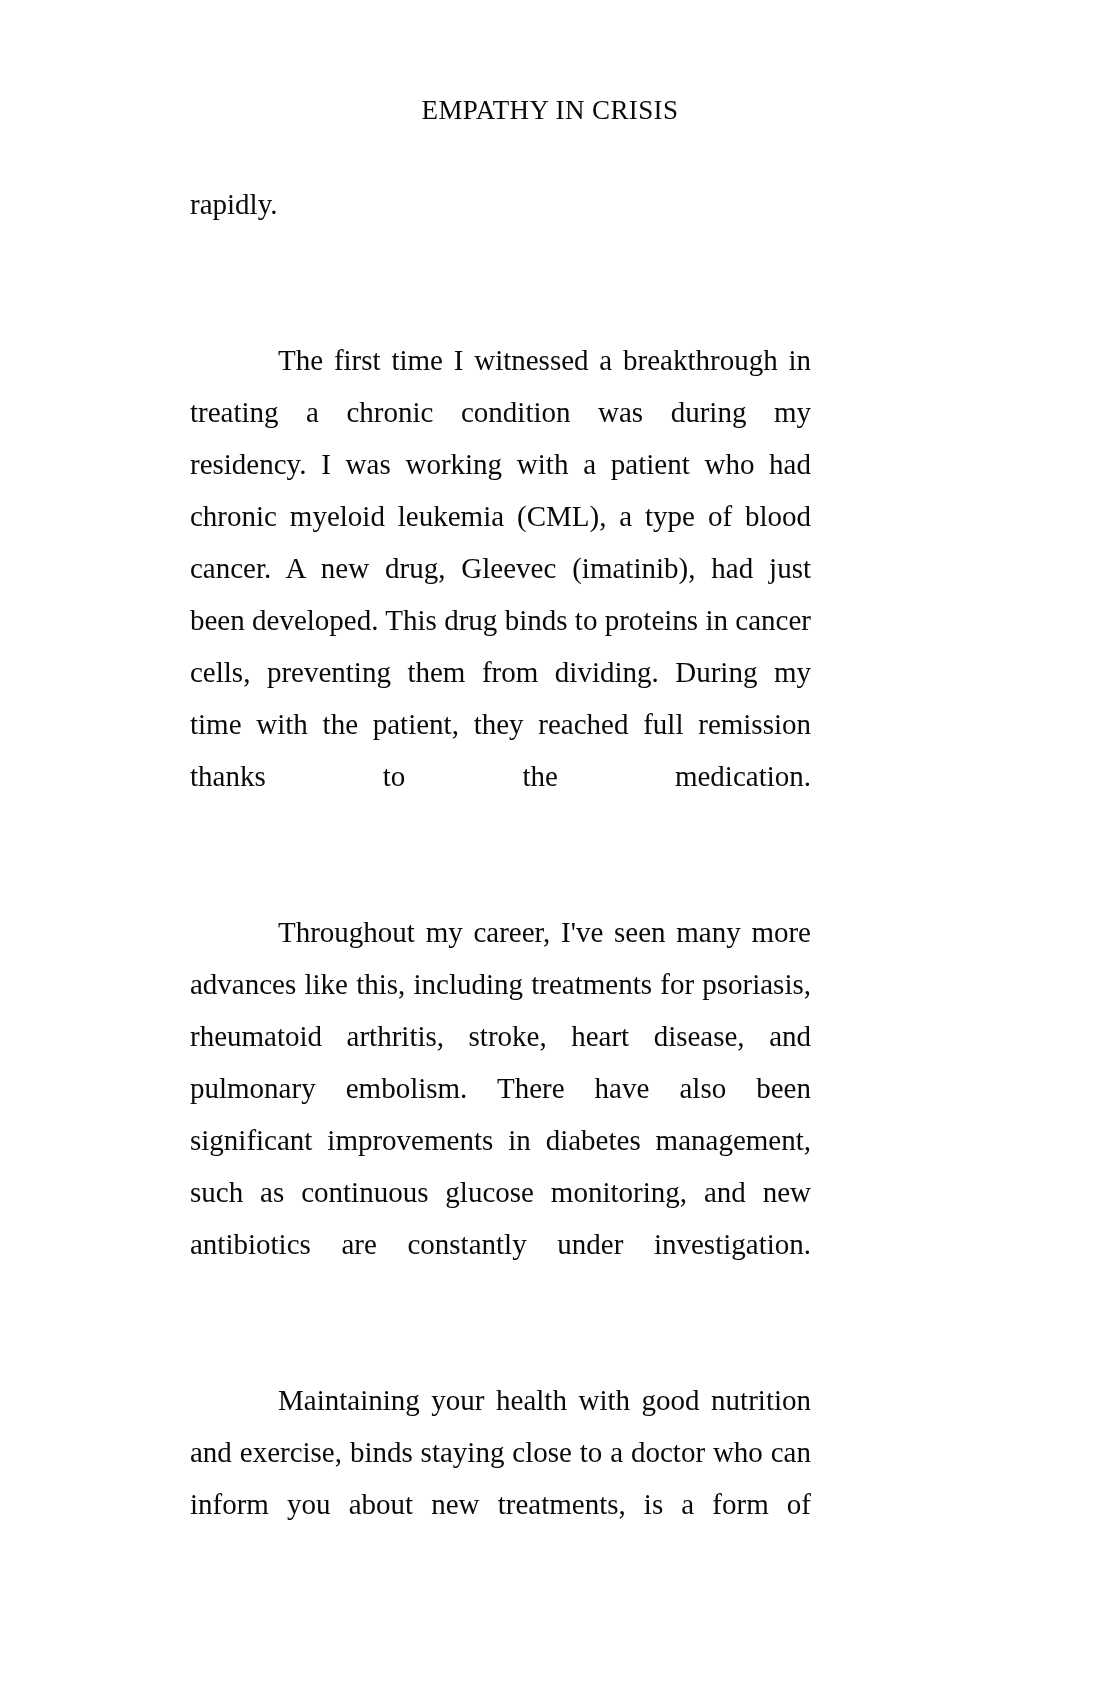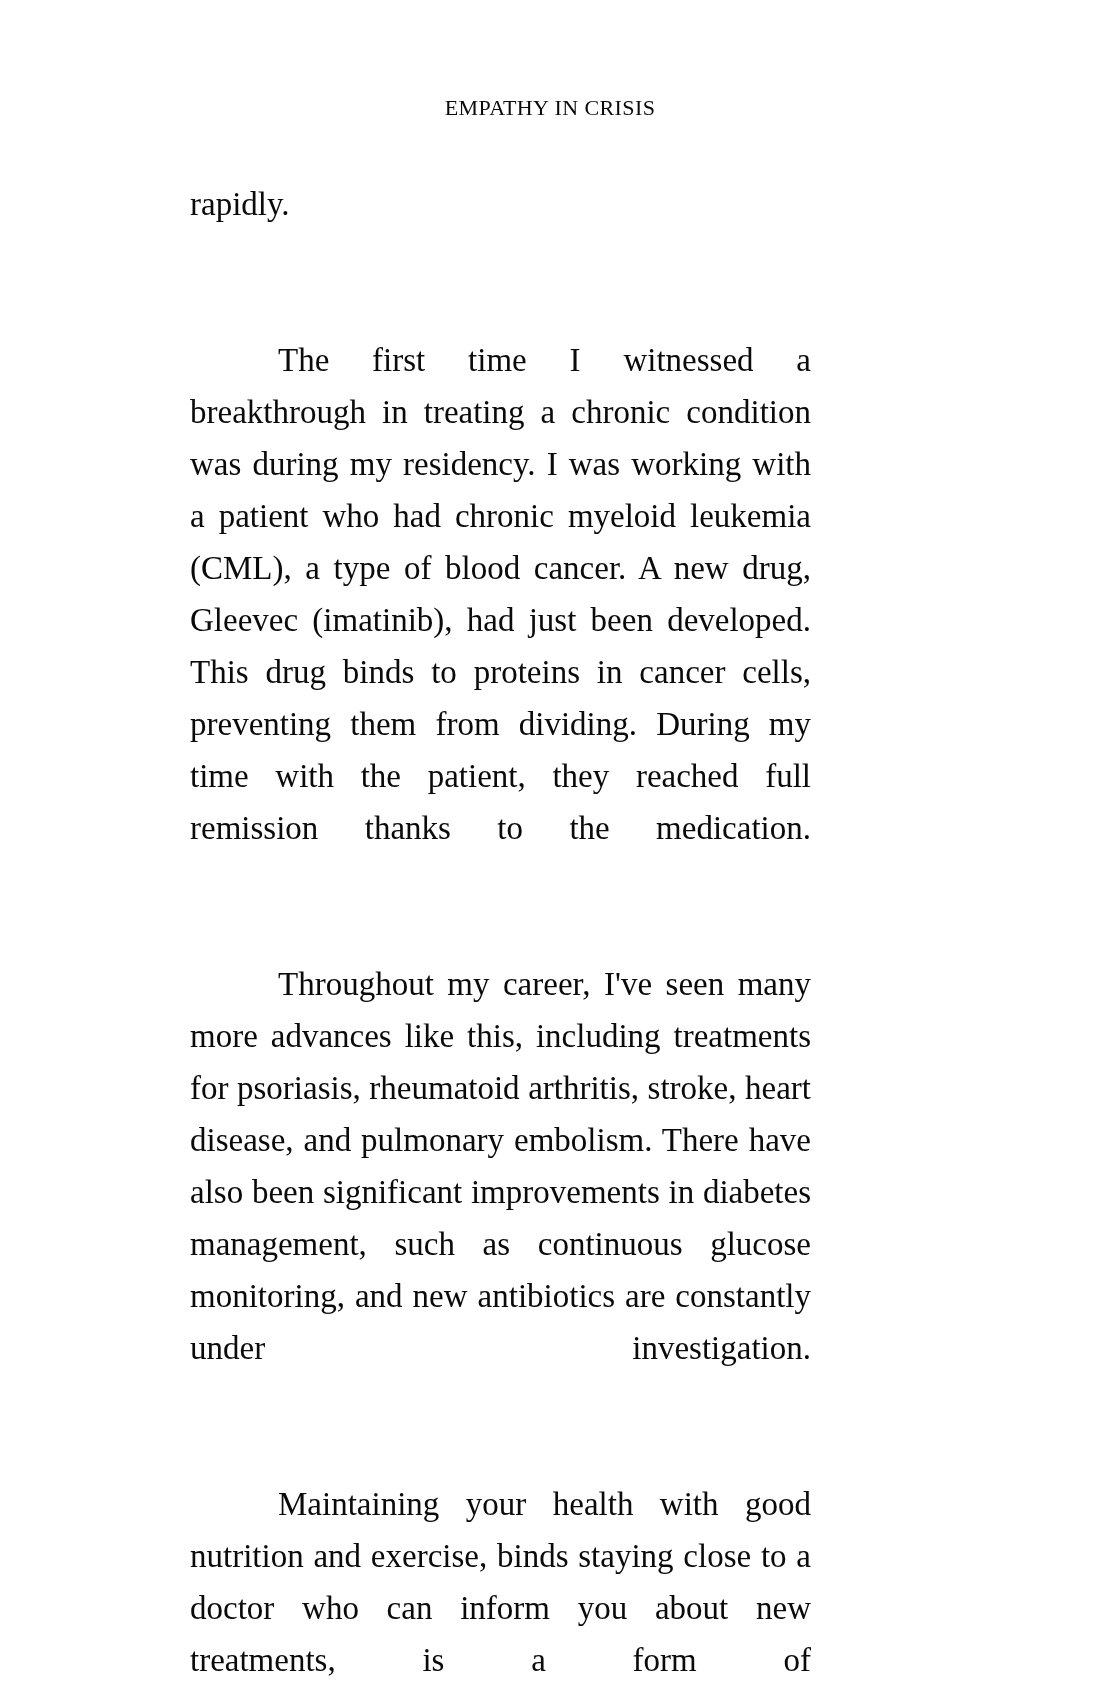--- a/index.html
+++ b/index.html
@@ -24,37 +24,37 @@
     background: #ffffff;
   }
 
   
   .running-header {
     position: absolute;
     top: 96px;
     left: 0;
     width: 1100px;
     text-align: center;
-    font-size: 22px;
+    font-size: 27px;
     line-height: 1.1;
     letter-spacing: 0.4px;
     color: #0a0a0a;
   }
 
   
   .text-column {
     position: absolute;
     top: 178px;
     left: 190px;
     width: 633px;
   }
 
   p.body-paragraph {
     margin: 0 12px 0 0;
-    font-size: 33px;
+    font-size: 29px;
     line-height: 52px;
     text-align: justify;
     text-justify: inter-word;
     color: #0a0a0a;
     hyphens: none;
     -webkit-hyphens: none;
   }
 
   p.body-paragraph.continued {
     text-indent: 0;

